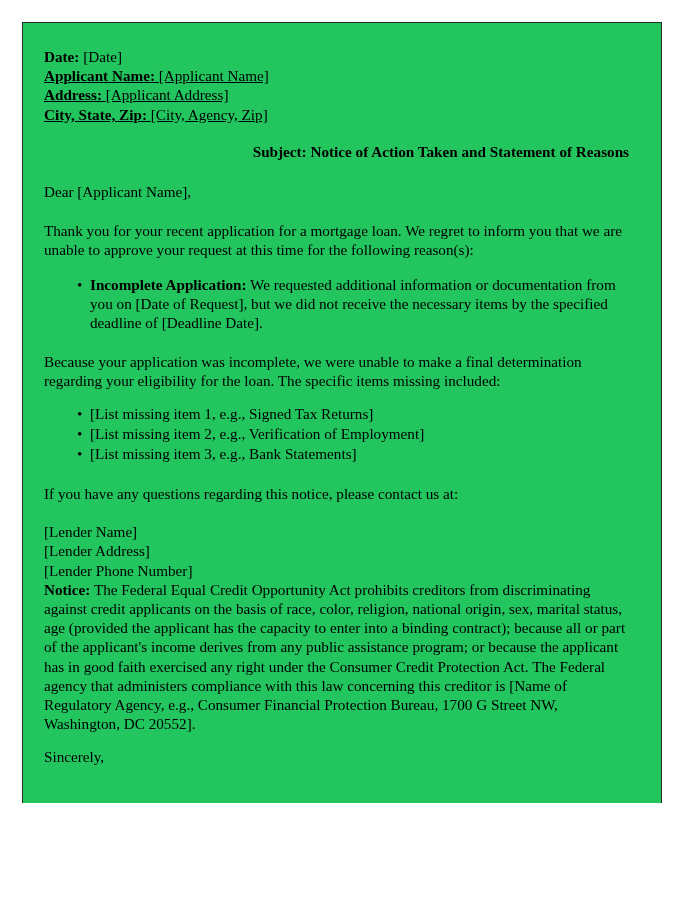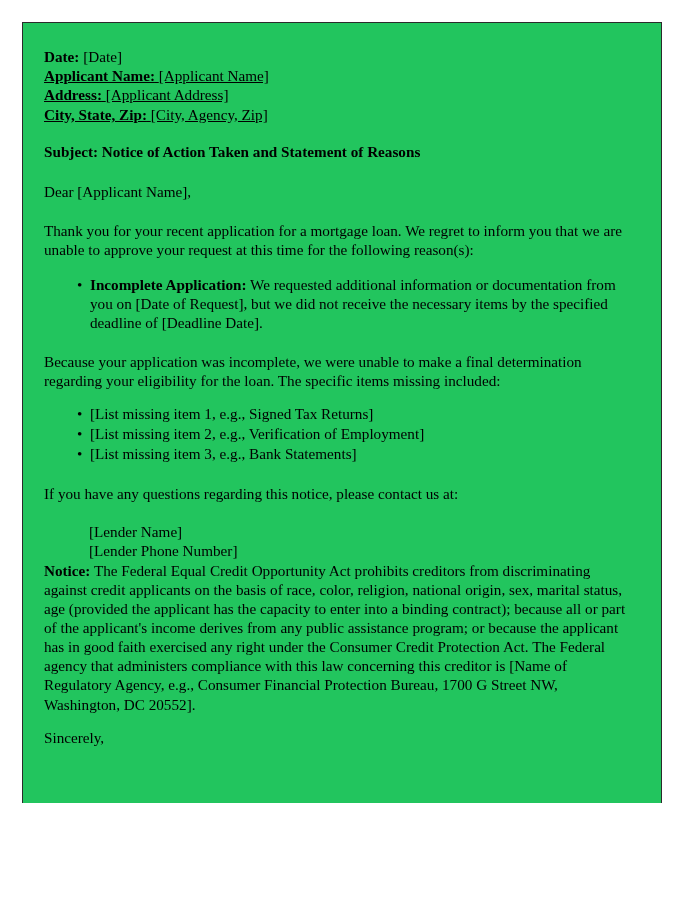--- a/index.html
+++ b/index.html
@@ -41,20 +41,21 @@
   .b { font-weight: bold; }
 
   .addr-block {
     text-decoration: underline;
   }
   .addr-block .line { line-height: 1.27; }
 
   .subject {
     margin-top: 18px;
     font-weight: bold;
+    text-align: right;
   }
 
   .salutation {
     margin-top: 21px;
   }
 
   .para {
     margin-top: 20px;
     text-align: left;
   }
@@ -83,21 +84,21 @@
   ul.bullets.reason {
     margin-top: 15px;
   }
   ul.bullets.reason > li {
     padding-right: 4px;
   }
 
   .contact-block {
     margin-top: 19px;
   }
-  .contact-block .line { line-height: 1.28; margin-left: 45px; }
+  .contact-block .line { line-height: 1.28; }
 
   .notice-para {
   }
 
   .closing {
     margin-top: 14px;
   }
 </style>
 </head>
 <body>
@@ -128,20 +129,21 @@
     <ul class="bullets tight">
       <li>[List missing item 1, e.g., Signed Tax Returns]</li>
       <li>[List missing item 2, e.g., Verification of Employment]</li>
       <li>[List missing item 3, e.g., Bank Statements]</li>
     </ul>
 
     <div class="para">If you have any questions regarding this notice, please contact us at:</div>
 
     <div class="contact-block">
       <div class="line">[Lender Name]</div>
+      <div class="line">[Lender Address]</div>
       <div class="line">[Lender Phone Number]</div>
     </div>
 
     <div class="notice-para"><span class="b">Notice:</span><span> The Federal Equal Credit Opportunity Act prohibits creditors from discriminating against credit applicants on the basis of race, color, religion, national origin, sex, marital status, age (provided the applicant has the capacity to enter into a binding contract); because all or part of the applicant's income derives from any public assistance program; or because the applicant has in good faith exercised any right under the Consumer Credit Protection Act. The Federal agency that administers compliance with this law concerning this creditor is [Name of Regulatory Agency, e.g., Consumer Financial Protection Bureau, 1700 G Street NW, Washington, DC 20552].</span></div>
 
     <div class="closing">Sincerely,</div>
 
   </div>
 </div>
 

